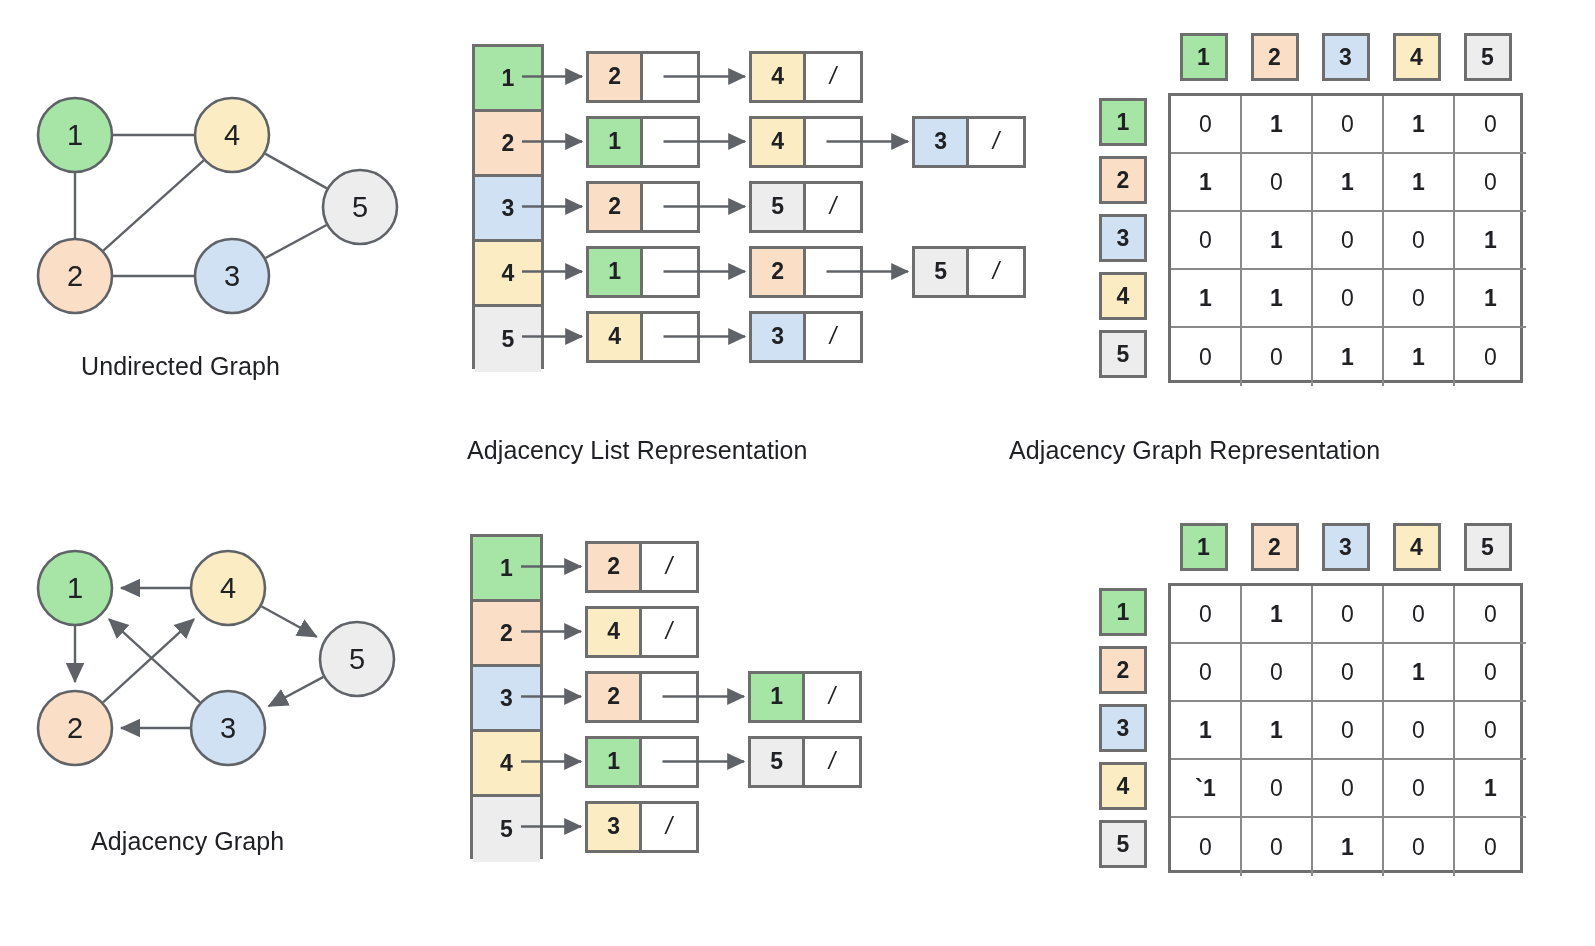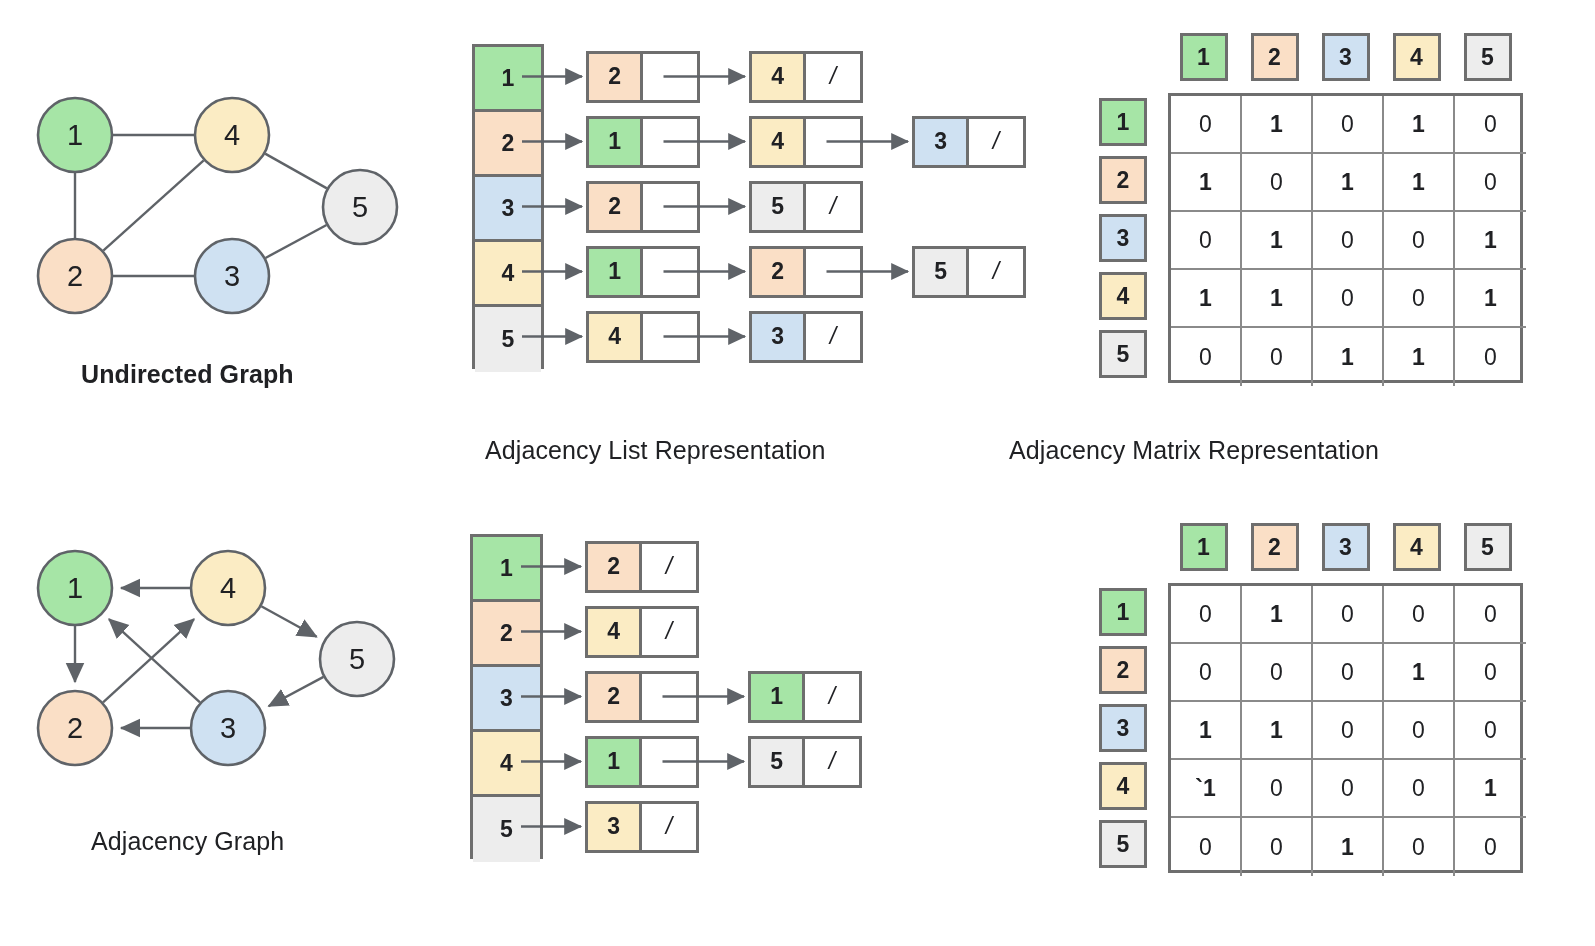--- a/index.html
+++ b/index.html
@@ -91,21 +91,21 @@
       <g>
         <circle cx="232" cy="135" r="37" fill="#fbecc4" stroke="#5f6368" stroke-width="2.6"></circle>
         <text x="232" y="145" text-anchor="middle" font-family="&quot;Liberation Sans&quot;, sans-serif" font-size="29" fill="#202124">4</text>
       </g>
       <g>
         <circle cx="360" cy="207" r="37" fill="#ededed" stroke="#5f6368" stroke-width="2.6"></circle>
         <text x="360" y="217" text-anchor="middle" font-family="&quot;Liberation Sans&quot;, sans-serif" font-size="29" fill="#202124">5</text>
       </g>
     </g>
 </svg>
-<div class="caption" style="left:81px;top:360px;font-weight:bold;">Undirected Graph</div>
+<div class="caption" style="left:81px;top:352px;">Undirected Graph</div>
 
 <svg class="graph-svg" style="left:0;top:450px;" width="440" height="440" viewBox="0 450 440 440">
   <defs>
     <marker id="arrowD" markerWidth="9" markerHeight="9" refX="8" refY="4.5" orient="auto" markerUnits="strokeWidth">
       <path d="M0,0.6 L8.5,4.5 L0,8.4 z" fill="#5f6368"></path>
     </marker>
   </defs>
   <g id="d-edges" stroke="#5f6368" stroke-width="2.4" fill="none">
       <line x1="190" y1="588" x2="121" y2="588" marker-end="url(#arrowD)"></line>
       <line x1="75" y1="626" x2="75" y2="682" marker-end="url(#arrowD)"></line>
@@ -209,21 +209,21 @@
       <line x1="826.5" y1="141.5" x2="908" y2="141.5" stroke="#5f6368" stroke-width="2.4" marker-end="url(#lm-ulist)"></line>
       <line x1="522" y1="206.5" x2="582" y2="206.5" stroke="#5f6368" stroke-width="2.4" marker-end="url(#lm-ulist)"></line>
       <line x1="663.5" y1="206.5" x2="745" y2="206.5" stroke="#5f6368" stroke-width="2.4" marker-end="url(#lm-ulist)"></line>
       <line x1="522" y1="271.5" x2="582" y2="271.5" stroke="#5f6368" stroke-width="2.4" marker-end="url(#lm-ulist)"></line>
       <line x1="663.5" y1="271.5" x2="745" y2="271.5" stroke="#5f6368" stroke-width="2.4" marker-end="url(#lm-ulist)"></line>
       <line x1="826.5" y1="271.5" x2="908" y2="271.5" stroke="#5f6368" stroke-width="2.4" marker-end="url(#lm-ulist)"></line>
       <line x1="522" y1="336.5" x2="582" y2="336.5" stroke="#5f6368" stroke-width="2.4" marker-end="url(#lm-ulist)"></line>
       <line x1="663.5" y1="336.5" x2="745" y2="336.5" stroke="#5f6368" stroke-width="2.4" marker-end="url(#lm-ulist)"></line>
     </svg>
   </div>
-<div class="caption" style="left:485px;top:436px;">Adjacency List Representation</div>
+<div class="caption" style="left:467px;top:436px;">Adjacency List Representation</div>
 
 <div id="dlist" class="abs" style="left:0;top:0;">
     <div class="idx-col" style="left: 470px; top: 534px; width: 73px; height: 325px;">
       <div class="idx-cell" style="height: 65px; background: rgb(166, 229, 166);">1</div>
       <div class="idx-cell" style="height: 65px; background: rgb(250, 223, 198);">2</div>
       <div class="idx-cell" style="height: 65px; background: rgb(207, 225, 242);">3</div>
       <div class="idx-cell" style="height: 65px; background: rgb(251, 236, 196);">4</div>
       <div class="idx-cell" style="height: 65px; background: rgb(237, 237, 237);">5</div>
     </div>
     <div class="ll-node" style="left: 585px; top: 540.5px; width: 114px; height: 52px;">
@@ -302,21 +302,21 @@
       <div class="mx-cell zero">0</div>
       <div class="mx-cell zero">0</div>
       <div class="mx-cell one lastcol">1</div>
       <div class="mx-cell zero lastrow">0</div>
       <div class="mx-cell zero lastrow">0</div>
       <div class="mx-cell one lastrow">1</div>
       <div class="mx-cell one lastrow">1</div>
       <div class="mx-cell zero lastcol lastrow">0</div>
     </div>
   </div>
-<div class="caption" style="left:1009px;top:436px;">Adjacency Matrix Representation</div>
+<div class="caption" style="left:1009px;top:436px;">Adjacency Graph Representation</div>
 
 <div id="dmx" class="abs" style="left:0;top:0;">
     <div class="mx-hdr" style="left: 1179.5px; top: 523px; width: 48px; height: 48px; background: rgb(166, 229, 166);">1</div>
     <div class="mx-hdr" style="left: 1250.5px; top: 523px; width: 48px; height: 48px; background: rgb(250, 223, 198);">2</div>
     <div class="mx-hdr" style="left: 1321.5px; top: 523px; width: 48px; height: 48px; background: rgb(207, 225, 242);">3</div>
     <div class="mx-hdr" style="left: 1392.5px; top: 523px; width: 48px; height: 48px; background: rgb(251, 236, 196);">4</div>
     <div class="mx-hdr" style="left: 1463.5px; top: 523px; width: 48px; height: 48px; background: rgb(237, 237, 237);">5</div>
     <div class="mx-hdr" style="left: 1099px; top: 588px; width: 48px; height: 48px; background: rgb(166, 229, 166);">1</div>
     <div class="mx-hdr" style="left: 1099px; top: 646px; width: 48px; height: 48px; background: rgb(250, 223, 198);">2</div>
     <div class="mx-hdr" style="left: 1099px; top: 704px; width: 48px; height: 48px; background: rgb(207, 225, 242);">3</div>

